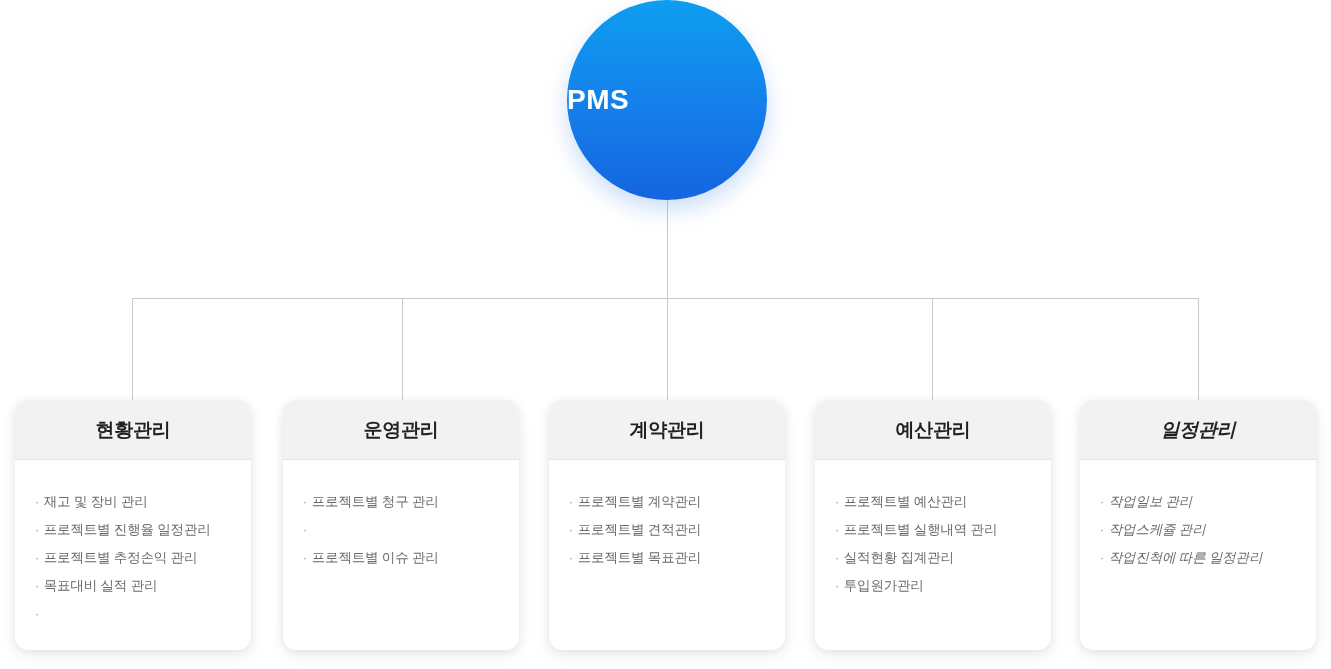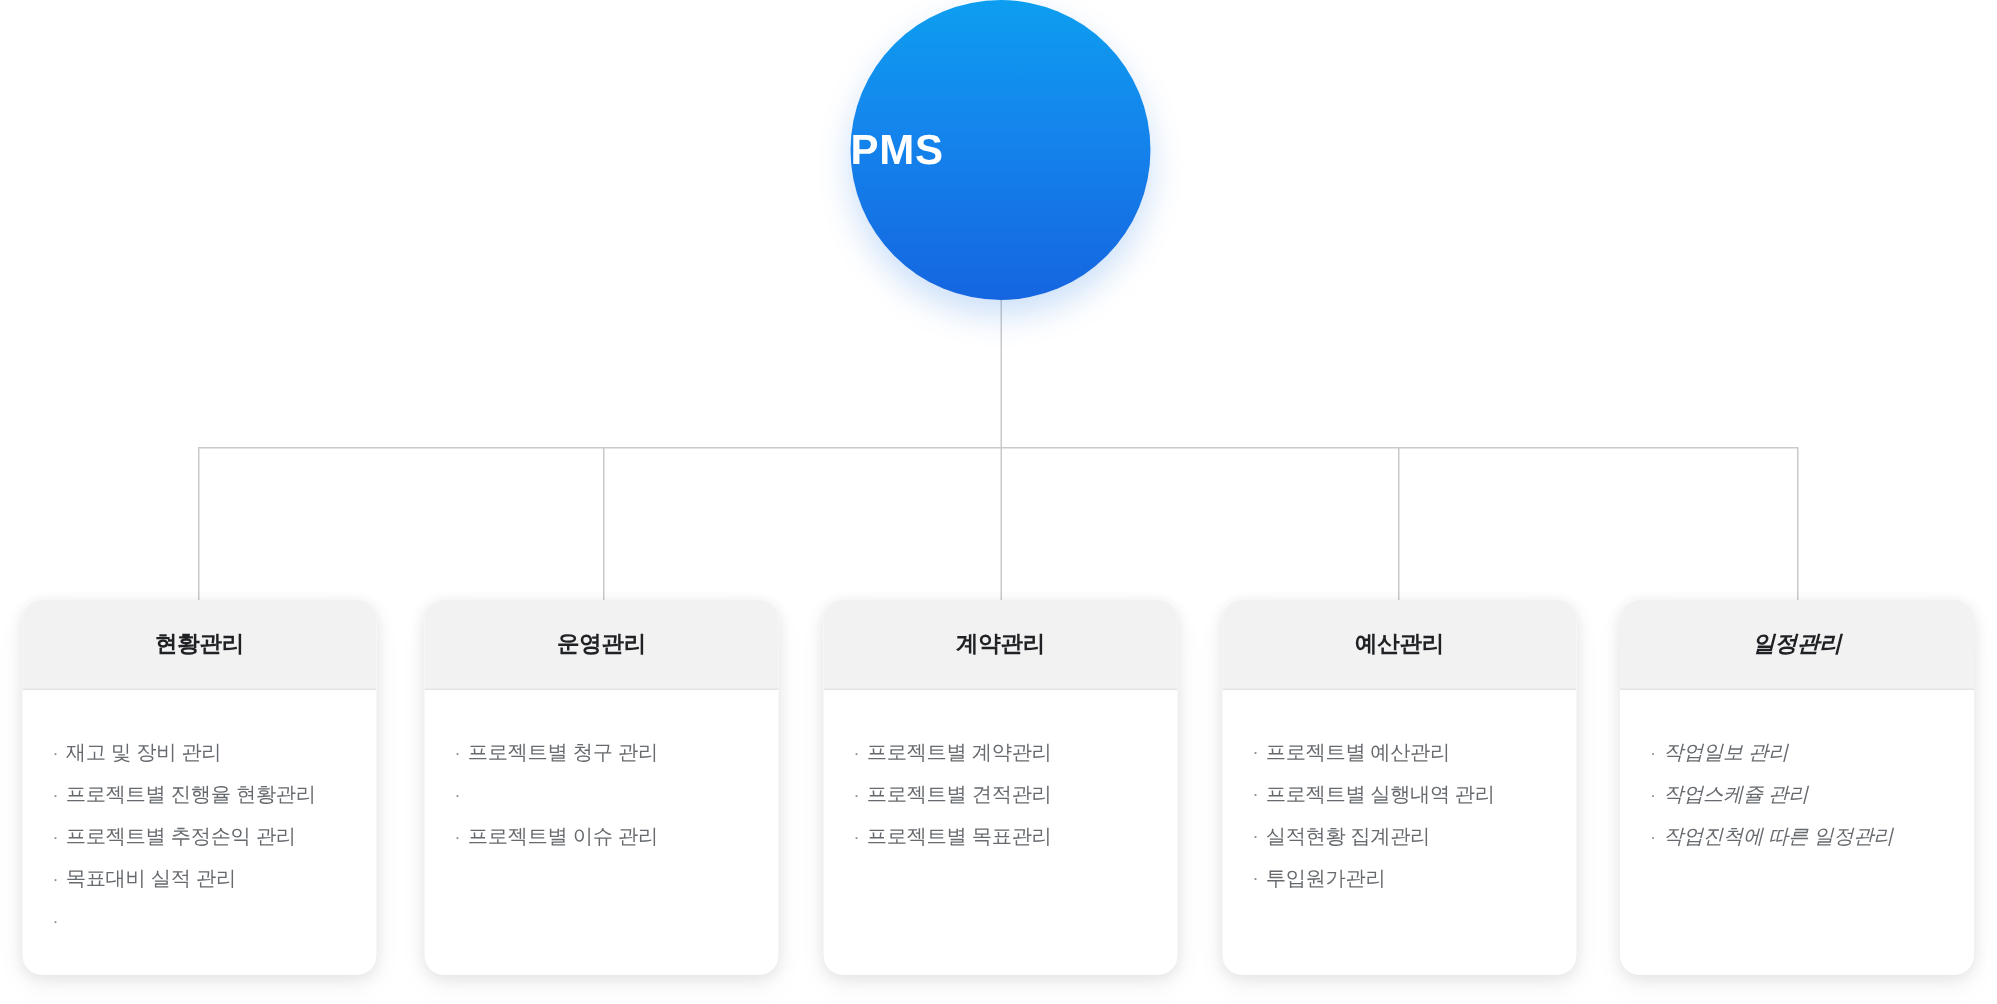--- a/index.html
+++ b/index.html
@@ -68,21 +68,21 @@
   .card-header {
     height: 60px;
     background: #f2f2f2;
     border-bottom: 1px solid #e4e4e4;
     display: flex;
     align-items: center;
     justify-content: center;
     box-sizing: border-box;
   }
   .card-title {
-    font-size: 15px;
+    font-size: 19px;
     font-weight: bold;
     color: #1f2124;
     letter-spacing: -0.2px;
   }
   .card-body {
     padding: 28px 0 0 20px;
     box-sizing: border-box;
   }
   .card-list {
     list-style: none;
@@ -101,21 +101,21 @@
   .bullet {
     color: #8a8e92;
     margin-right: 5px;
     font-size: 12px;
   }
 
   
   .card-0 { left: 15px; }
   .card-1 { left: 283px; }
   .card-2 { left: 549px; }
-  .card-3 { left: 815px; font-family: Liberation Serif, serif; }
+  .card-3 { left: 815px; }
   .card-4 { left: 1080px; font-style: italic; }
 </style>
 </head>
 <body>
 
 <div id="diagram">
 
   <div class="root-node">
     <span class="root-label">PMS</span>
   </div>
@@ -133,21 +133,21 @@
       <span class="card-title">현황관리</span>
     </div>
     <div class="card-body">
       <ul class="card-list">
         <li>
             <span class="bullet">·</span>
             <span>재고 및 장비 관리</span>
           </li>
         <li>
             <span class="bullet">·</span>
-            <span>프로젝트별 진행율 현황관리</span>
+            <span>프로젝트별 진행율 일정관리</span>
           </li>
         <li>
             <span class="bullet">·</span>
             <span>프로젝트별 추정손익 관리</span>
           </li>
         <li>
             <span class="bullet">·</span>
             <span>목표대비 실적 관리</span>
           </li>
         <li>

